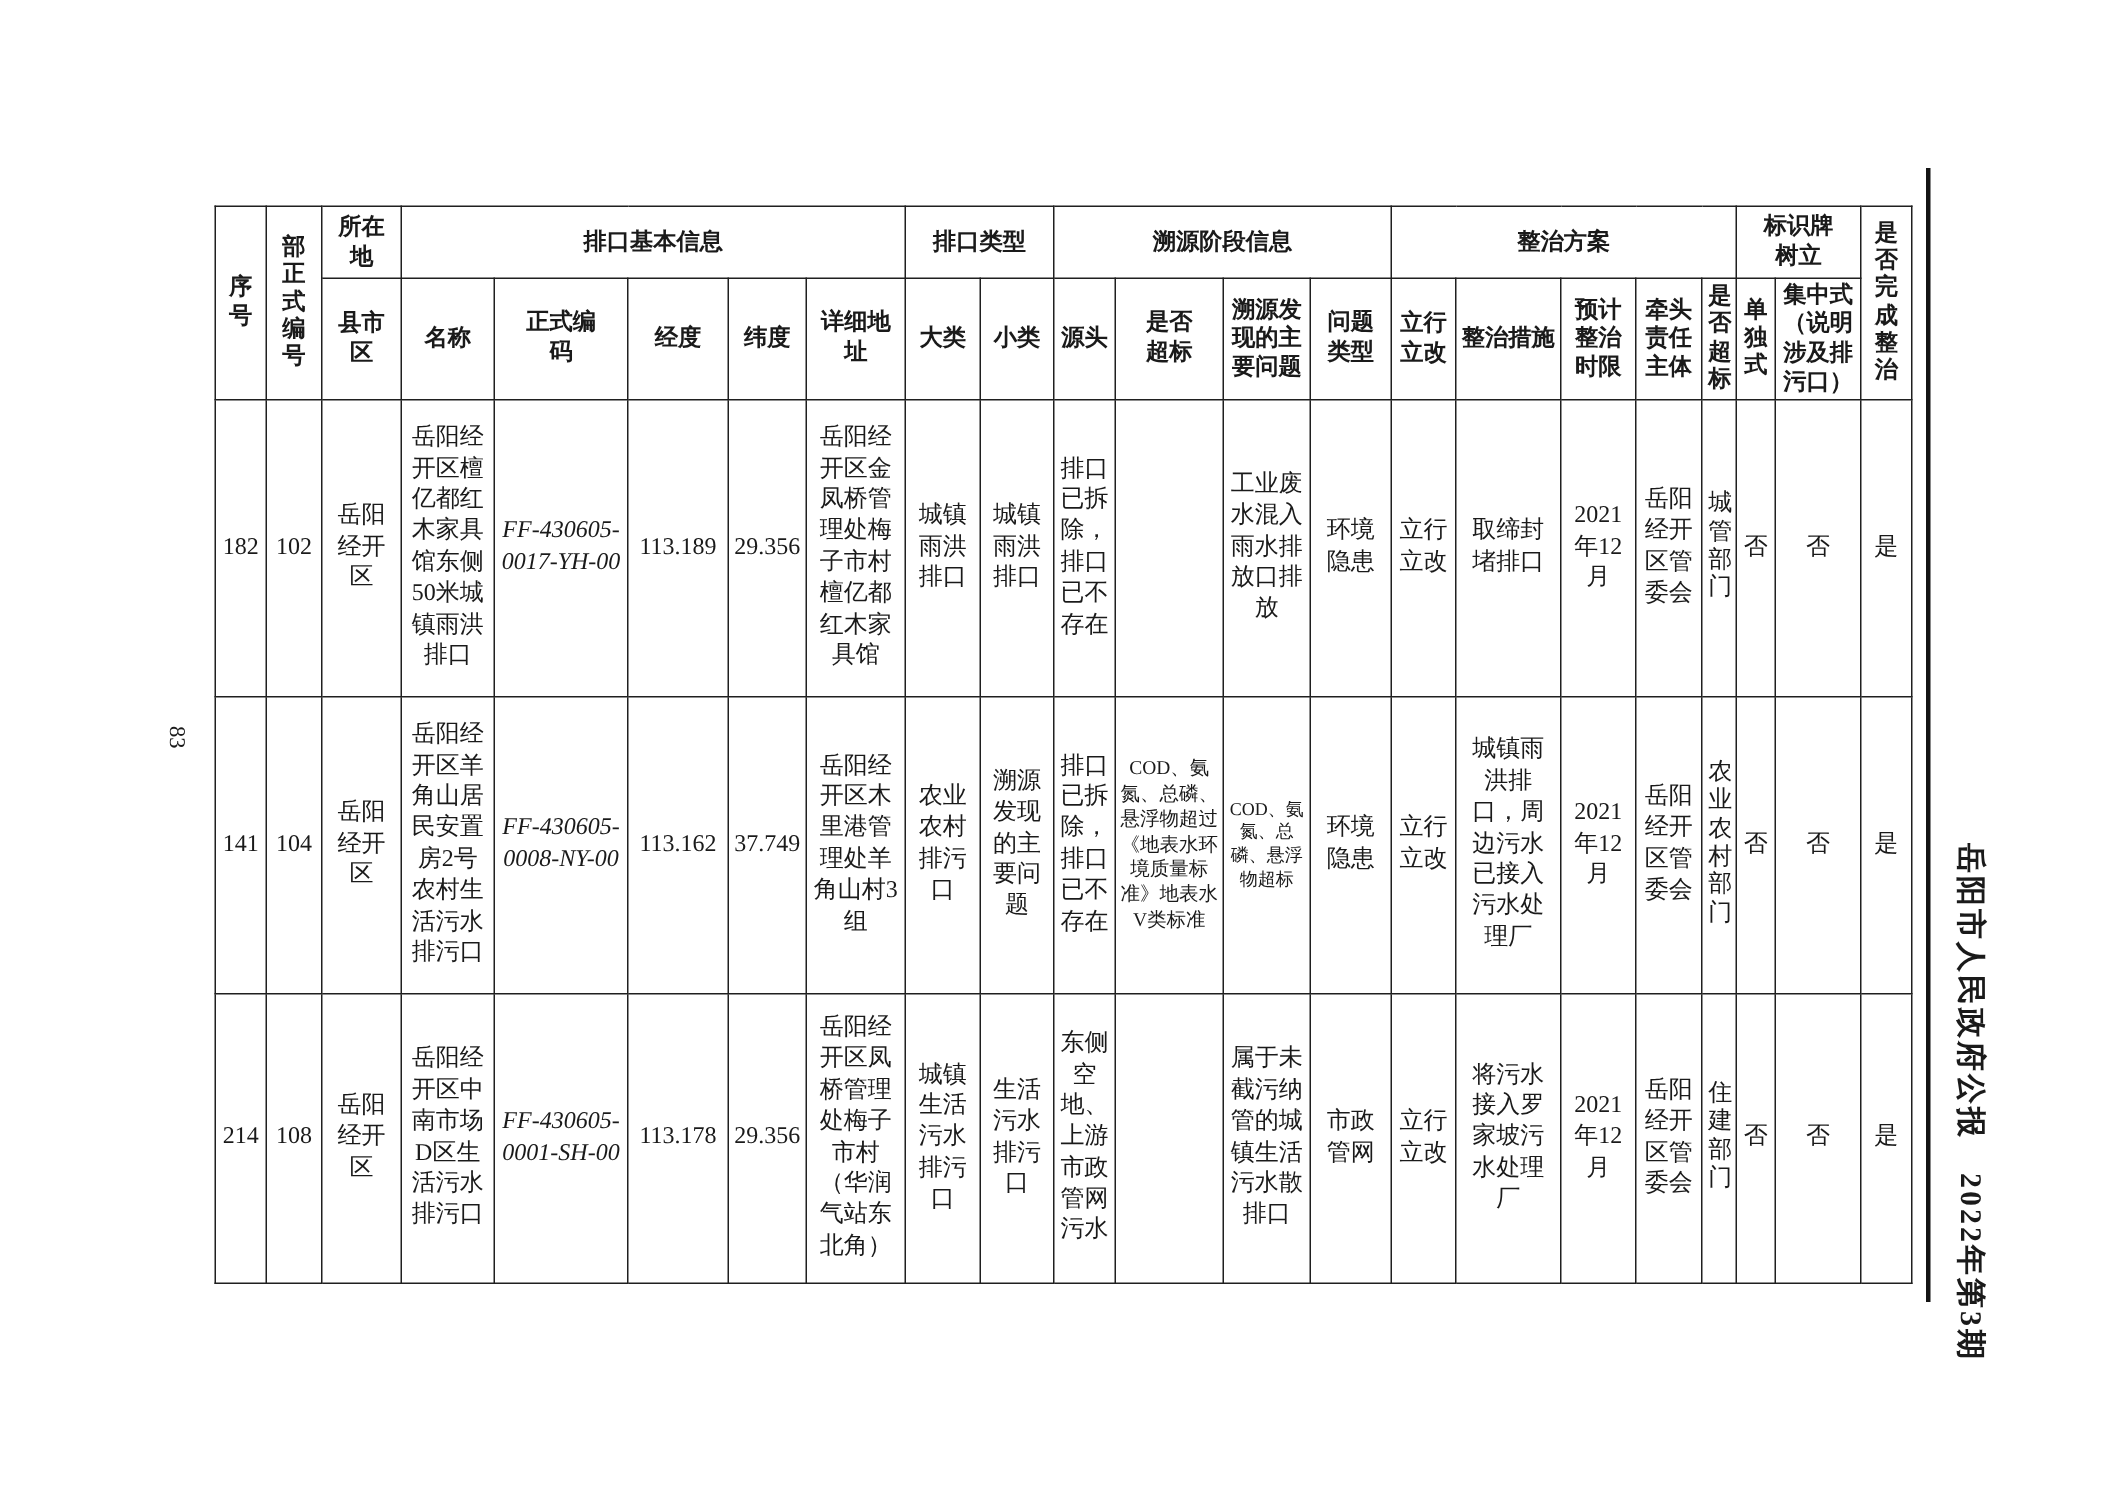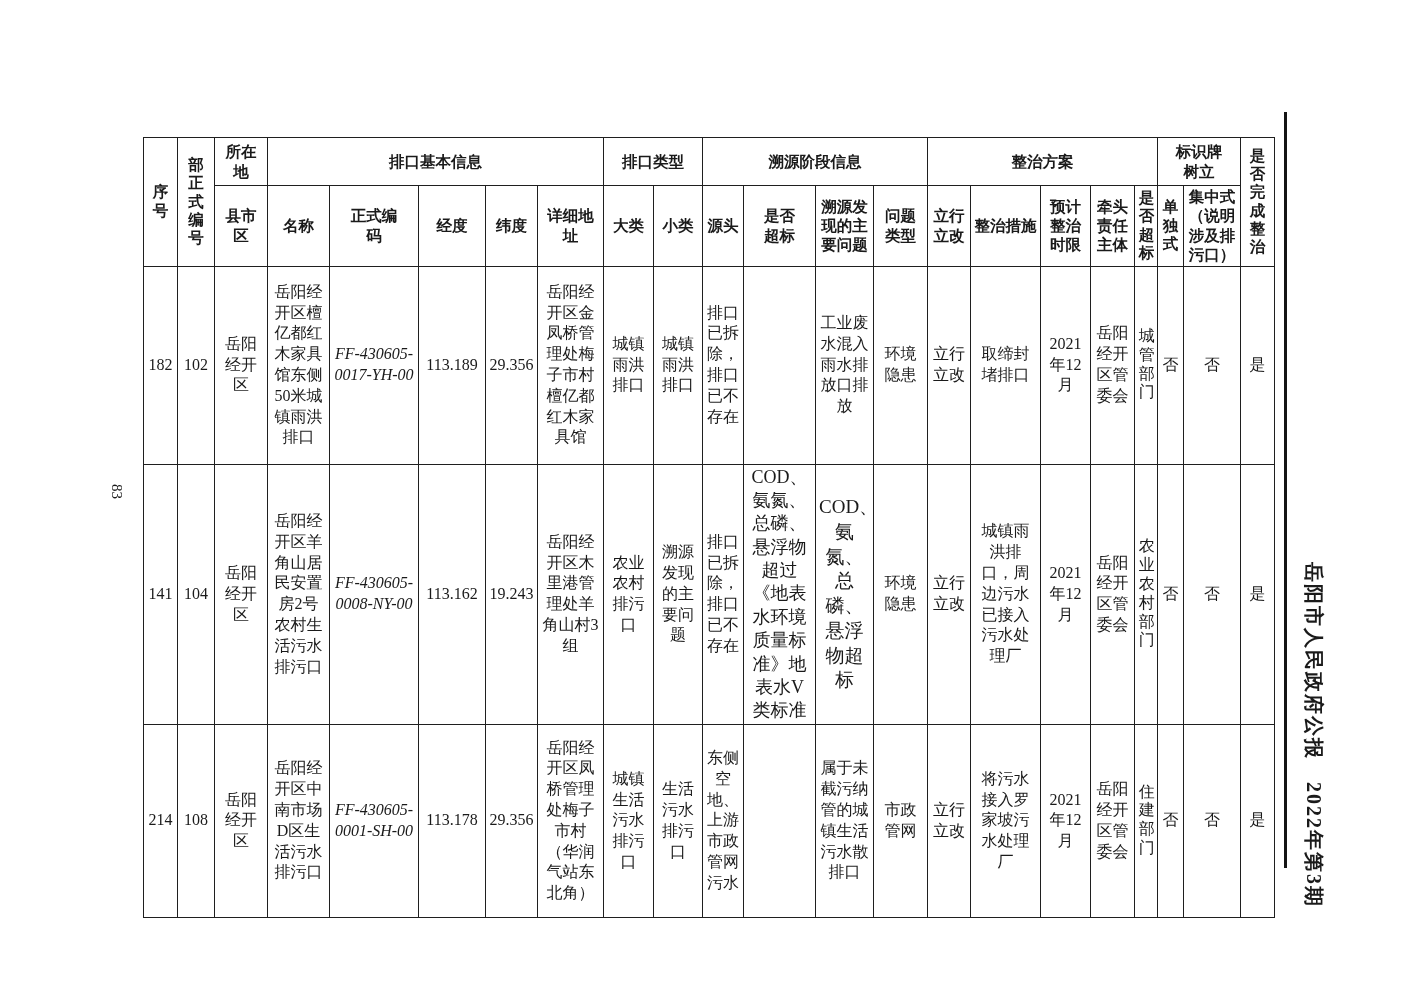--- a/index.html
+++ b/index.html
@@ -22,21 +22,21 @@
   }
   .gz thead th {
     font-family:"Liberation Sans","DejaVu Sans",sans-serif;
     font-weight:bold; font-size:15.5px; line-height:1.25;
   }
   
   .vtext {
     display:inline-block; width:1.1em; line-height:1.18;
     word-break:break-all; white-space:normal;
   }
-  .wlimit { display:inline-block; word-break:normal; }
+  .wlimit { display:inline-block; word-break:normal;font-family:Liberation Mono, monospace; }
   .codecell { font-size:15.5px;font-style:italic; }
   .side-rule {
     position:absolute; left:1284px; top:112px; width:2.5px; height:756px;
     background:#141414;
   }
   .side-caption {
     position:absolute; left:1327px; top:562px;
     transform:rotate(90deg); transform-origin:0 0;
     white-space:nowrap; font-size:20px; font-weight:bold; letter-spacing:2px;
     font-family:"Liberation Serif","DejaVu Serif",serif;
@@ -136,27 +136,27 @@
       <td>否</td>
       <td>是</td>
     </tr>
     <tr style="height:198px">
       <td>141</td>
       <td>104</td>
       <td>岳阳经开区</td>
       <td>岳阳经开区羊角山居民安置房2号农村生活污水排污口</td>
       <td class="codecell">FF-430605-0008-NY-00</td>
       <td>113.162</td>
-      <td>19.243</td>
+      <td>37.749</td>
       <td>岳阳经开区木里港管理处羊角山村3组</td>
       <td>农业农村排污口</td>
       <td>溯源发现的主要问题</td>
       <td>排口已拆除，排口已不存在</td>
-      <td style="font-size:18px">COD、氨氮、总磷、悬浮物超过《地表水环境质量标准》地表水V类标准</td>
-      <td style="font-size:19px">COD、氨氮、总磷、悬浮物超标</td>
+      <td style="font-size:13px">COD、氨氮、总磷、悬浮物超过《地表水环境质量标准》地表水V类标准</td>
+      <td style="font-size:12px">COD、氨氮、总磷、悬浮物超标</td>
       <td>环境隐患</td>
       <td>立行立改</td>
       <td>城镇雨洪排口，周边污水已接入污水处理厂</td>
       <td>2021年12月</td>
       <td>岳阳经开区管委会</td>
       <td><span class="vtext">农业农村部门</span></td>
       <td>否</td>
       <td>否</td>
       <td>是</td>
     </tr>

